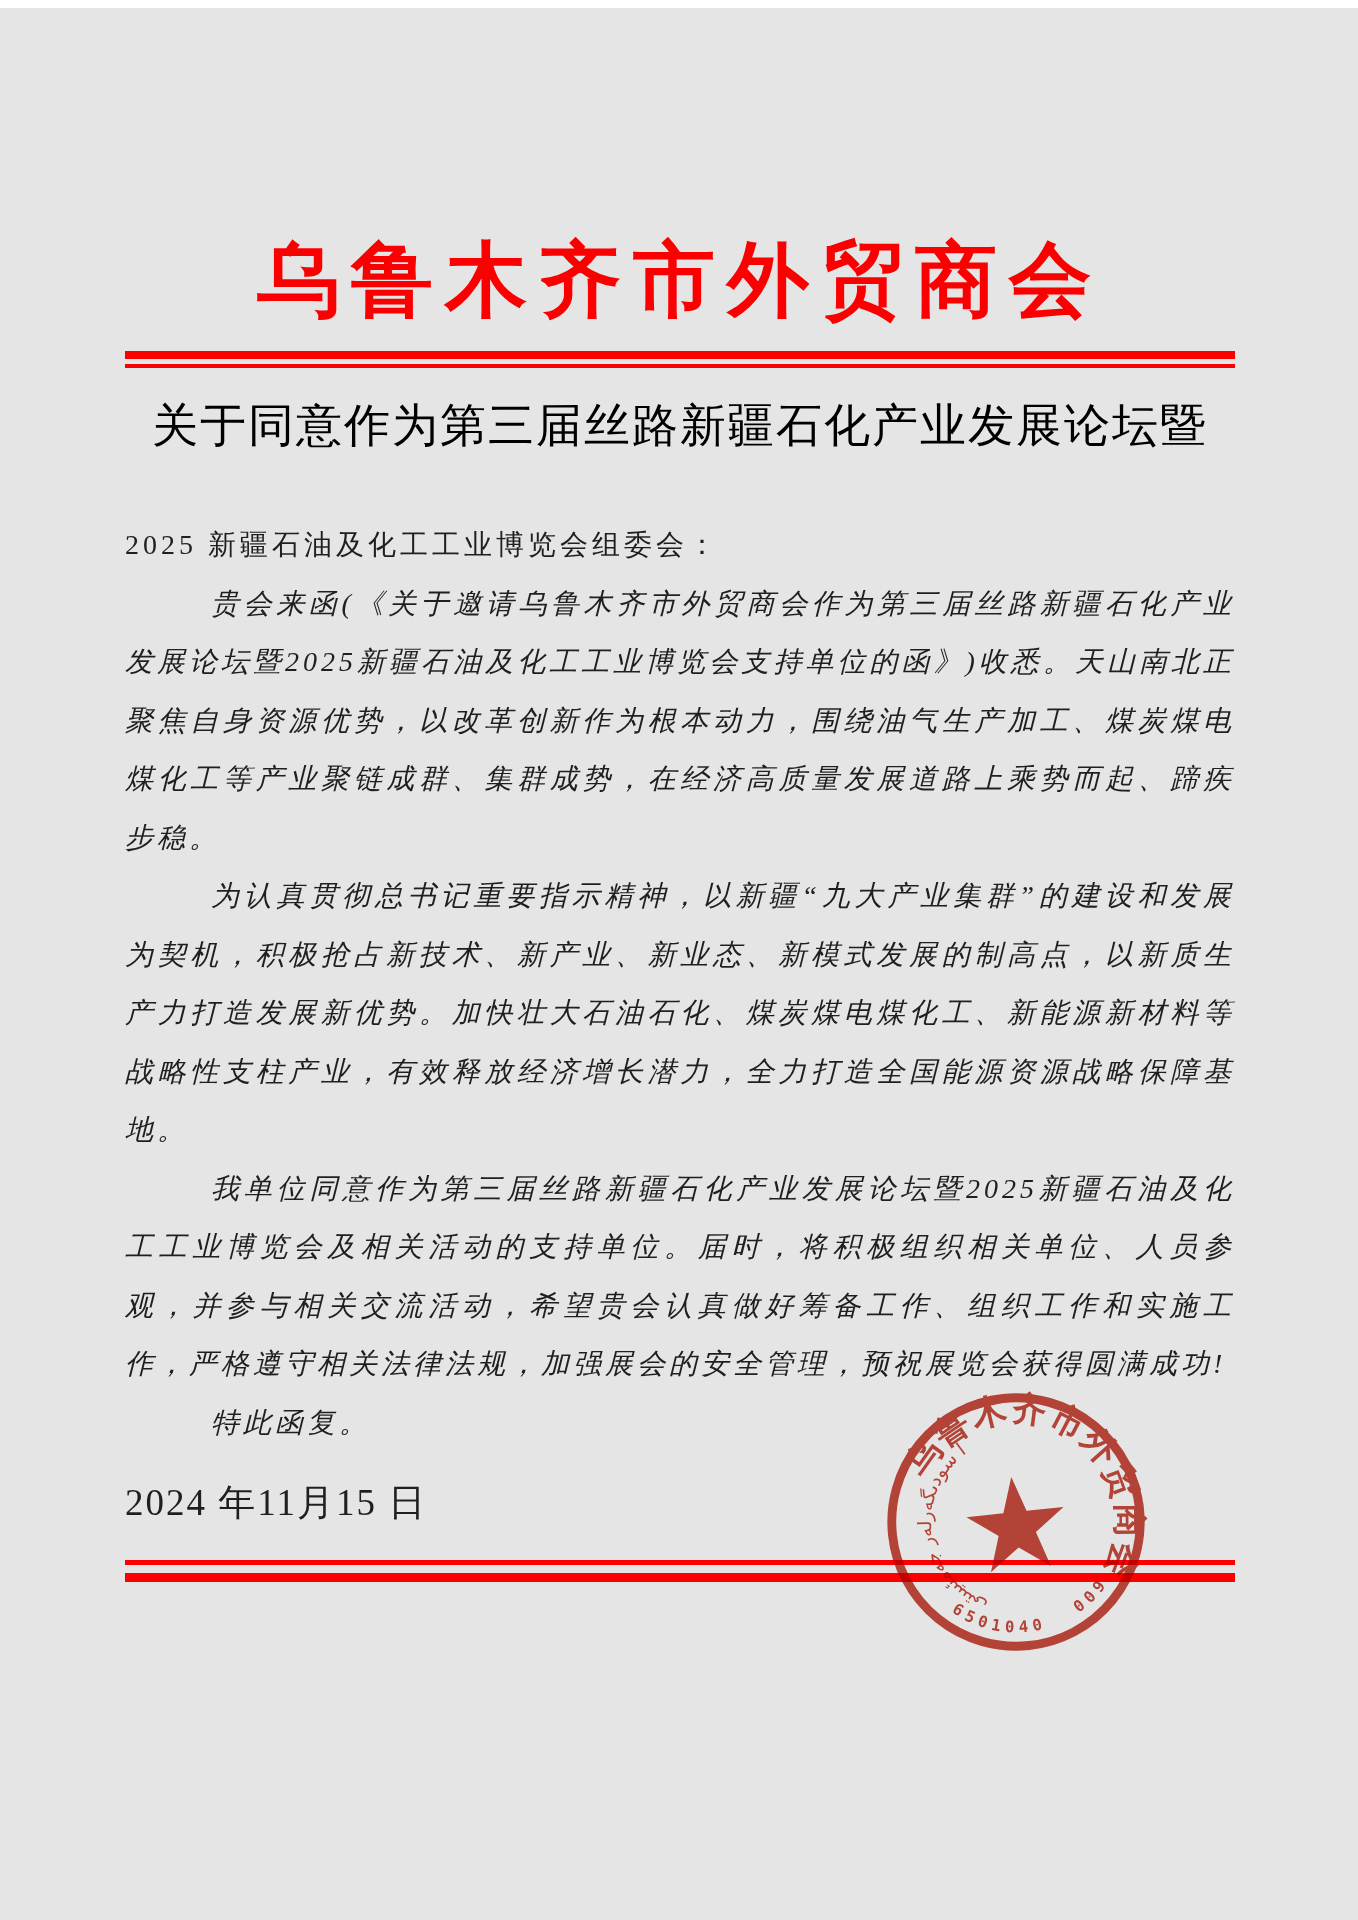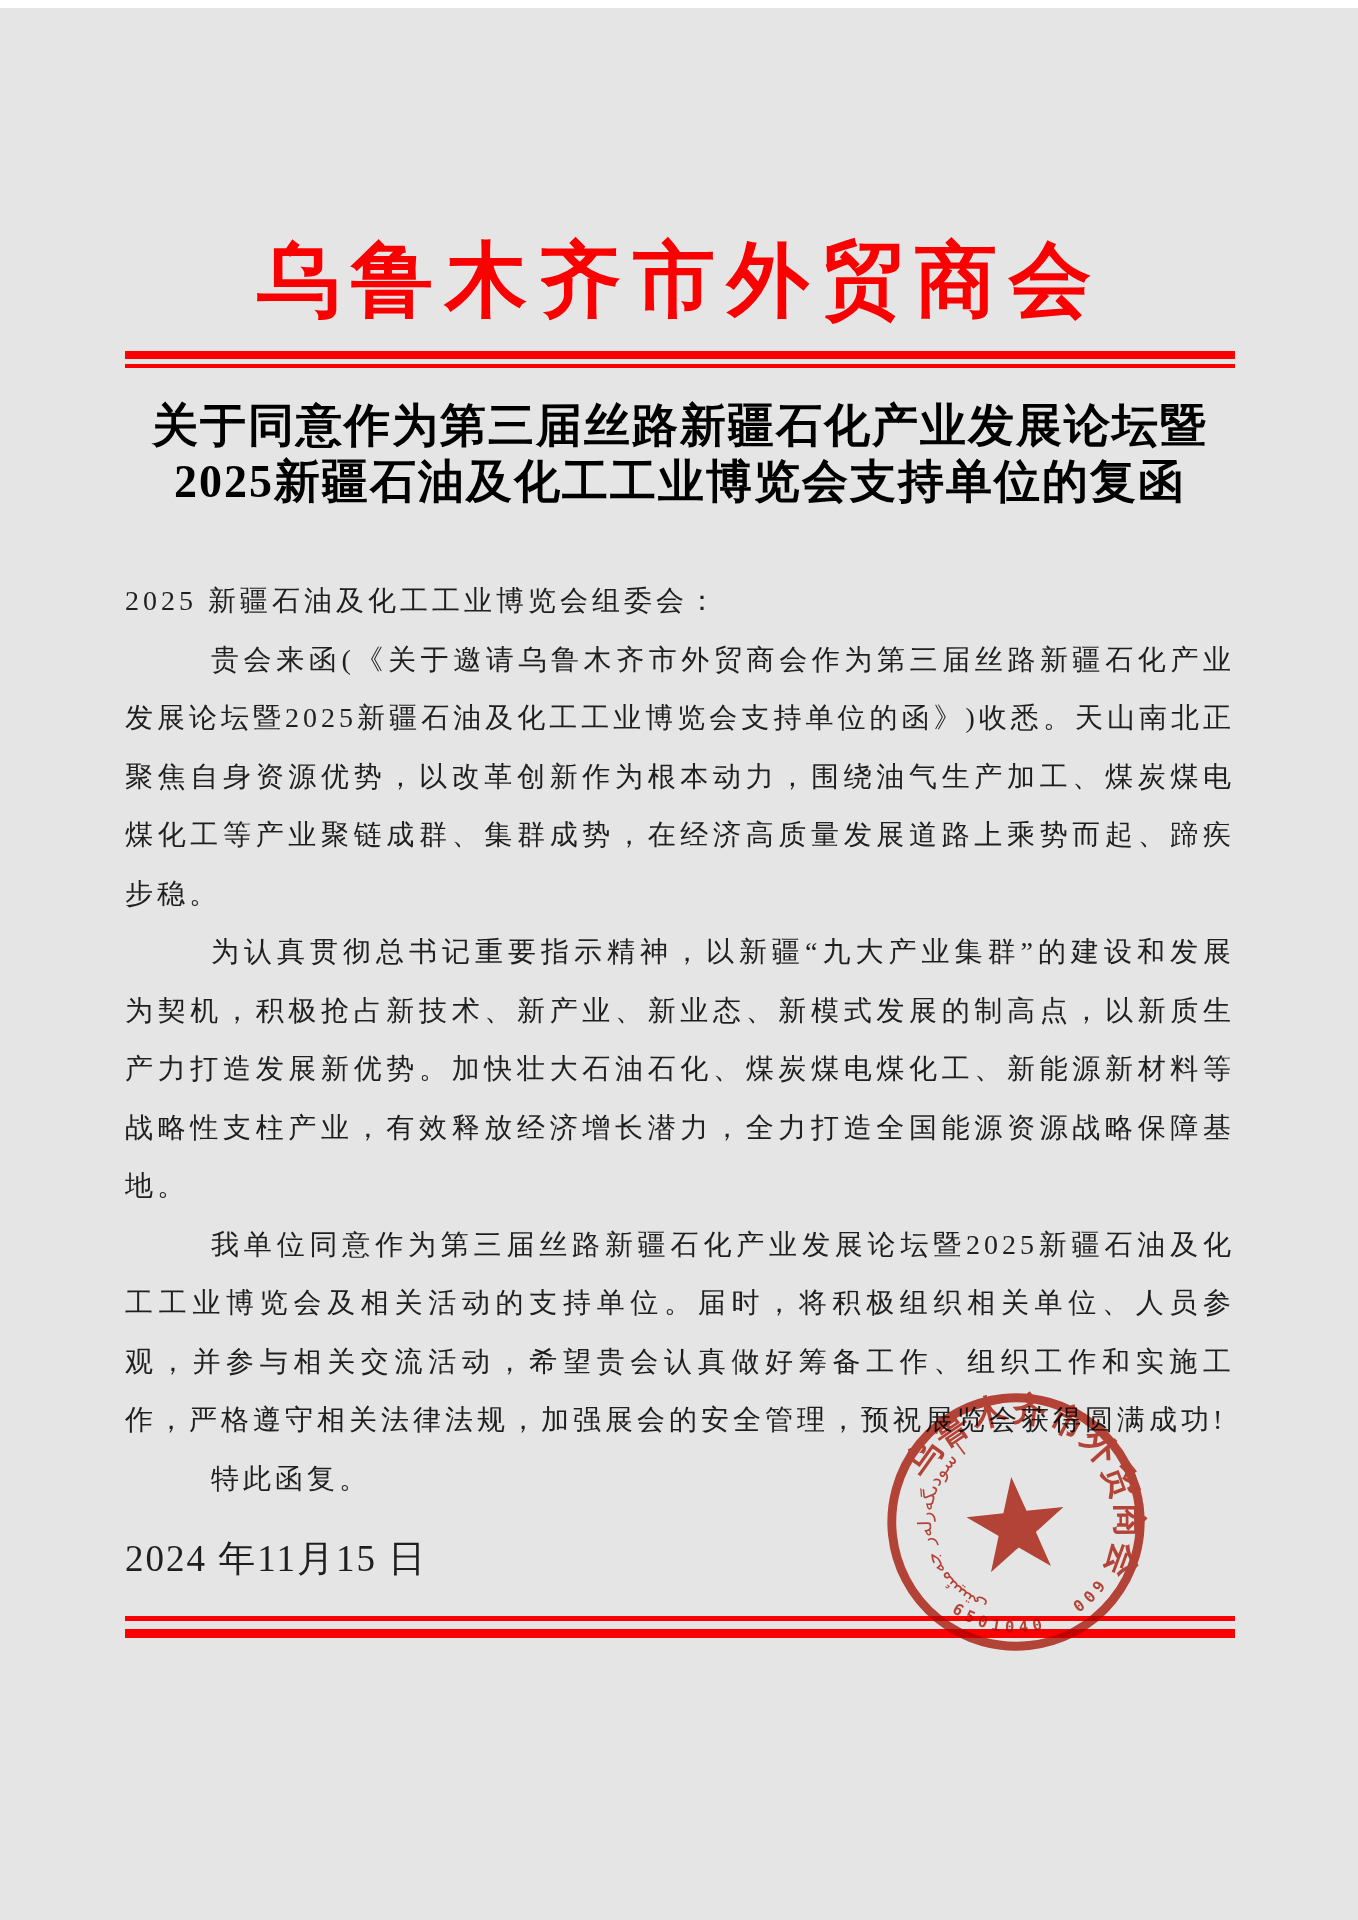--- a/index.html
+++ b/index.html
@@ -27,36 +27,36 @@
   }
   .rule{width:100%;}
   .rule-top{margin-top:27px;}
   .rule-top .thick{height:8px;background:#fb0000;}
   .rule-top .gap{height:5px;}
   .rule-top .thin{height:4px;background:#fb0000;}
   .doc-title{
     margin-top:30px;
     font-size:46px;
     line-height:56px;
-    font-weight:bold;
+    font-weight:normal;
     color:#000;
     text-align:center;
     letter-spacing:2px;
     white-space:nowrap;
   }
   .body-text{
     margin-top:62px;
     font-size:28px;
     line-height:58.5px;
     color:#1f1f1f;
     letter-spacing:4px;
     text-align:justify;
   }
   .body-text p{margin:0;}
-  .body-text p.indent{text-indent:86px;}
+  .body-text p.indent{text-indent:86px;font-style:italic;}
   .date-line{
     margin-top:22px;
     font-size:37px;
     line-height:58px;
     color:#1f1f1f;
     letter-spacing:2px;
     text-align:left;
     padding-right:58px;
   }
   .rule-bottom{margin-top:28px;}
@@ -98,21 +98,20 @@
     <div class="org-title">乌鲁木齐市外贸商会</div>
 
     <div class="rule rule-top">
       <div class="thick"></div>
       <div class="gap"></div>
       <div class="thin"></div>
     </div>
 
     <div class="doc-title">
       <div>关于同意作为第三届丝路新疆石化产业发展论坛暨</div>
-      <div>2025新疆石油及化工工业博览会支持单位的复函</div>
     </div>
 
     <div class="body-text">
       <p>2025 新疆石油及化工工业博览会组委会：</p>
       <p class="indent">贵会来函(《关于邀请乌鲁木齐市外贸商会作为第三届丝路新疆石化产业发展论坛暨2025新疆石油及化工工业博览会支持单位的函》)收悉。天山南北正聚焦自身资源优势，以改革创新作为根本动力，围绕油气生产加工、煤炭煤电煤化工等产业聚链成群、集群成势，在经济高质量发展道路上乘势而起、蹄疾步稳。</p>
       <p class="indent">为认真贯彻总书记重要指示精神，以新疆“九大产业集群”的建设和发展为契机，积极抢占新技术、新产业、新业态、新模式发展的制高点，以新质生产力打造发展新优势。加快壮大石油石化、煤炭煤电煤化工、新能源新材料等战略性支柱产业，有效释放经济增长潜力，全力打造全国能源资源战略保障基地。</p>
       <p class="indent">我单位同意作为第三届丝路新疆石化产业发展论坛暨2025新疆石油及化工工业博览会及相关活动的支持单位。届时，将积极组织相关单位、人员参观，并参与相关交流活动，希望贵会认真做好筹备工作、组织工作和实施工作，严格遵守相关法律法规，加强展会的安全管理，预祝展览会获得圆满成功!</p>
       <p class="indent">特此函复。</p>
     </div>
 

